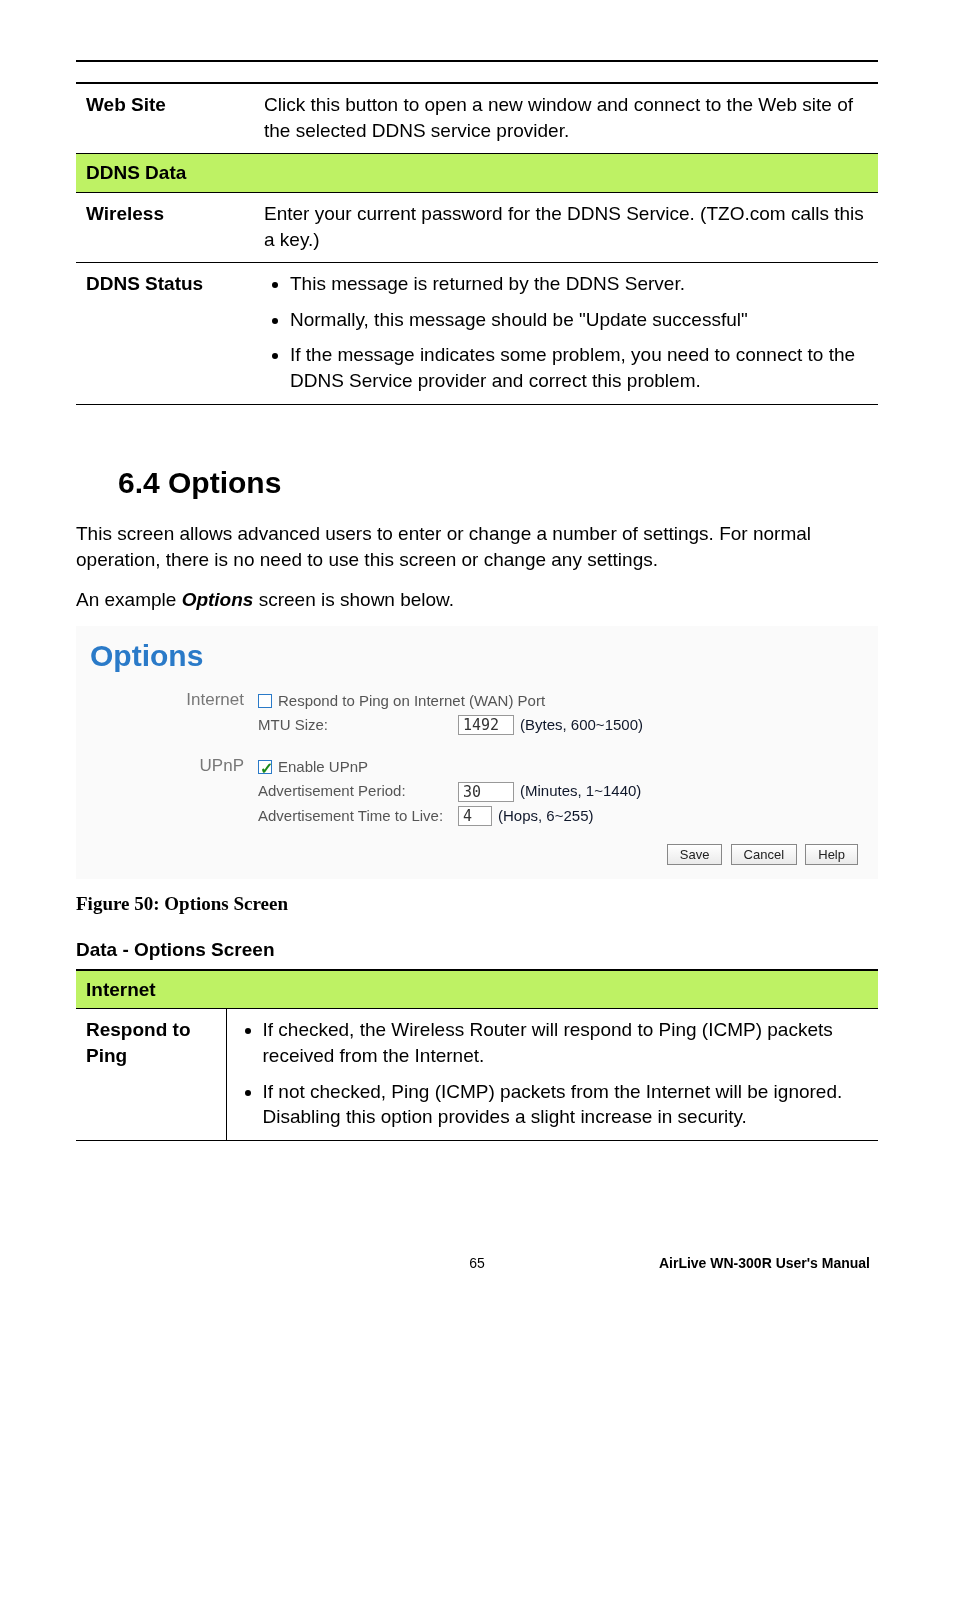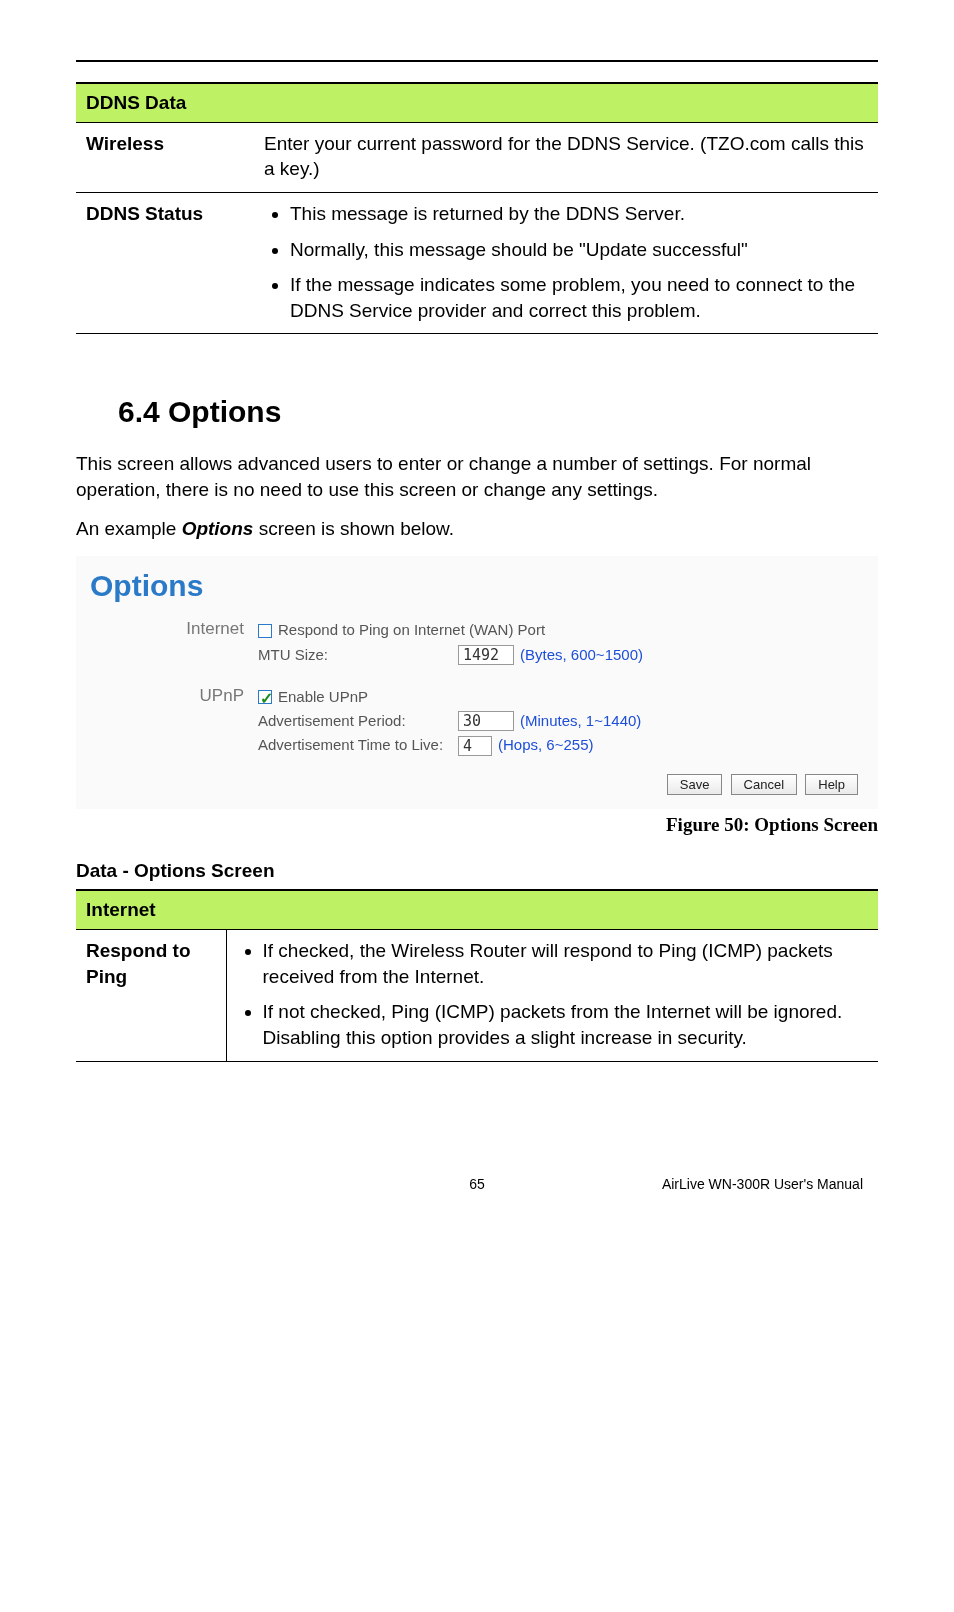--- a/index.html
+++ b/index.html
@@ -89,51 +89,55 @@
     display: block;
   }
   .screenshot .cb .mark {
     display: none;
     position: absolute;
     left: 1px; top: -3px;
     color: #1a8a1a;
     font-size: 16px;
     font-weight: bold;
   }
-  .screenshot .hint { color: #1d4ed8; margin-left: 6px; }
+  .screenshot .hint { color: #0f172a; margin-left: 6px; }
   .screenshot .btn-row { text-align: right; margin-top: 14px; padding-right: 6px; }
   .screenshot .btn {
     display: inline-block;
     border: 1px solid #888;
     border-radius: 0;
     background: linear-gradient(#fff,#eaeaea);
     font-size: 13px;
     padding: 1px 12px;
     margin-left: 4px;
     color: #222;
   }
   .figure-caption {
-    text-align: right;
+    text-align: left;
     font-family: "Times New Roman", serif;
     font-weight: bold;
     font-size: 19px;
-    margin: 3px 0 20px 0;
+    margin: 12px 0 20px 0;
   }
   .data-title { font-weight: bold; margin-bottom: 6px; }
   .footer-wrap { position: relative; margin-top: 113px; font-size: 14px; }
   .footer-wrap .pg { text-align: center; }
-  .footer-wrap .man { position: absolute; right: 15px; top: 0; }
+  .footer-wrap .man { position: absolute; right: 8px; top: 0; font-weight: bold; }
 </style>
 </head>
 <body>
 
 <hr class="hr-top">
 
 <table class="desc">
   <tbody>
+      <tr>
+    <td class="label-col">Web Site</td>
+    <td>Click this button to open a new window and connect to the Web site of the selected DDNS service provider.</td>
+  </tr>
   <tr>
     <td colspan="2" class="section-header">DDNS Data</td>
   </tr>
   <tr>
     <td class="label-col">Wireless</td>
     <td>Enter your current password for the DDNS Service. (TZO.com calls this a key.)</td>
   </tr>
   <tr>
     <td class="label-col">DDNS Status</td>
     <td>

